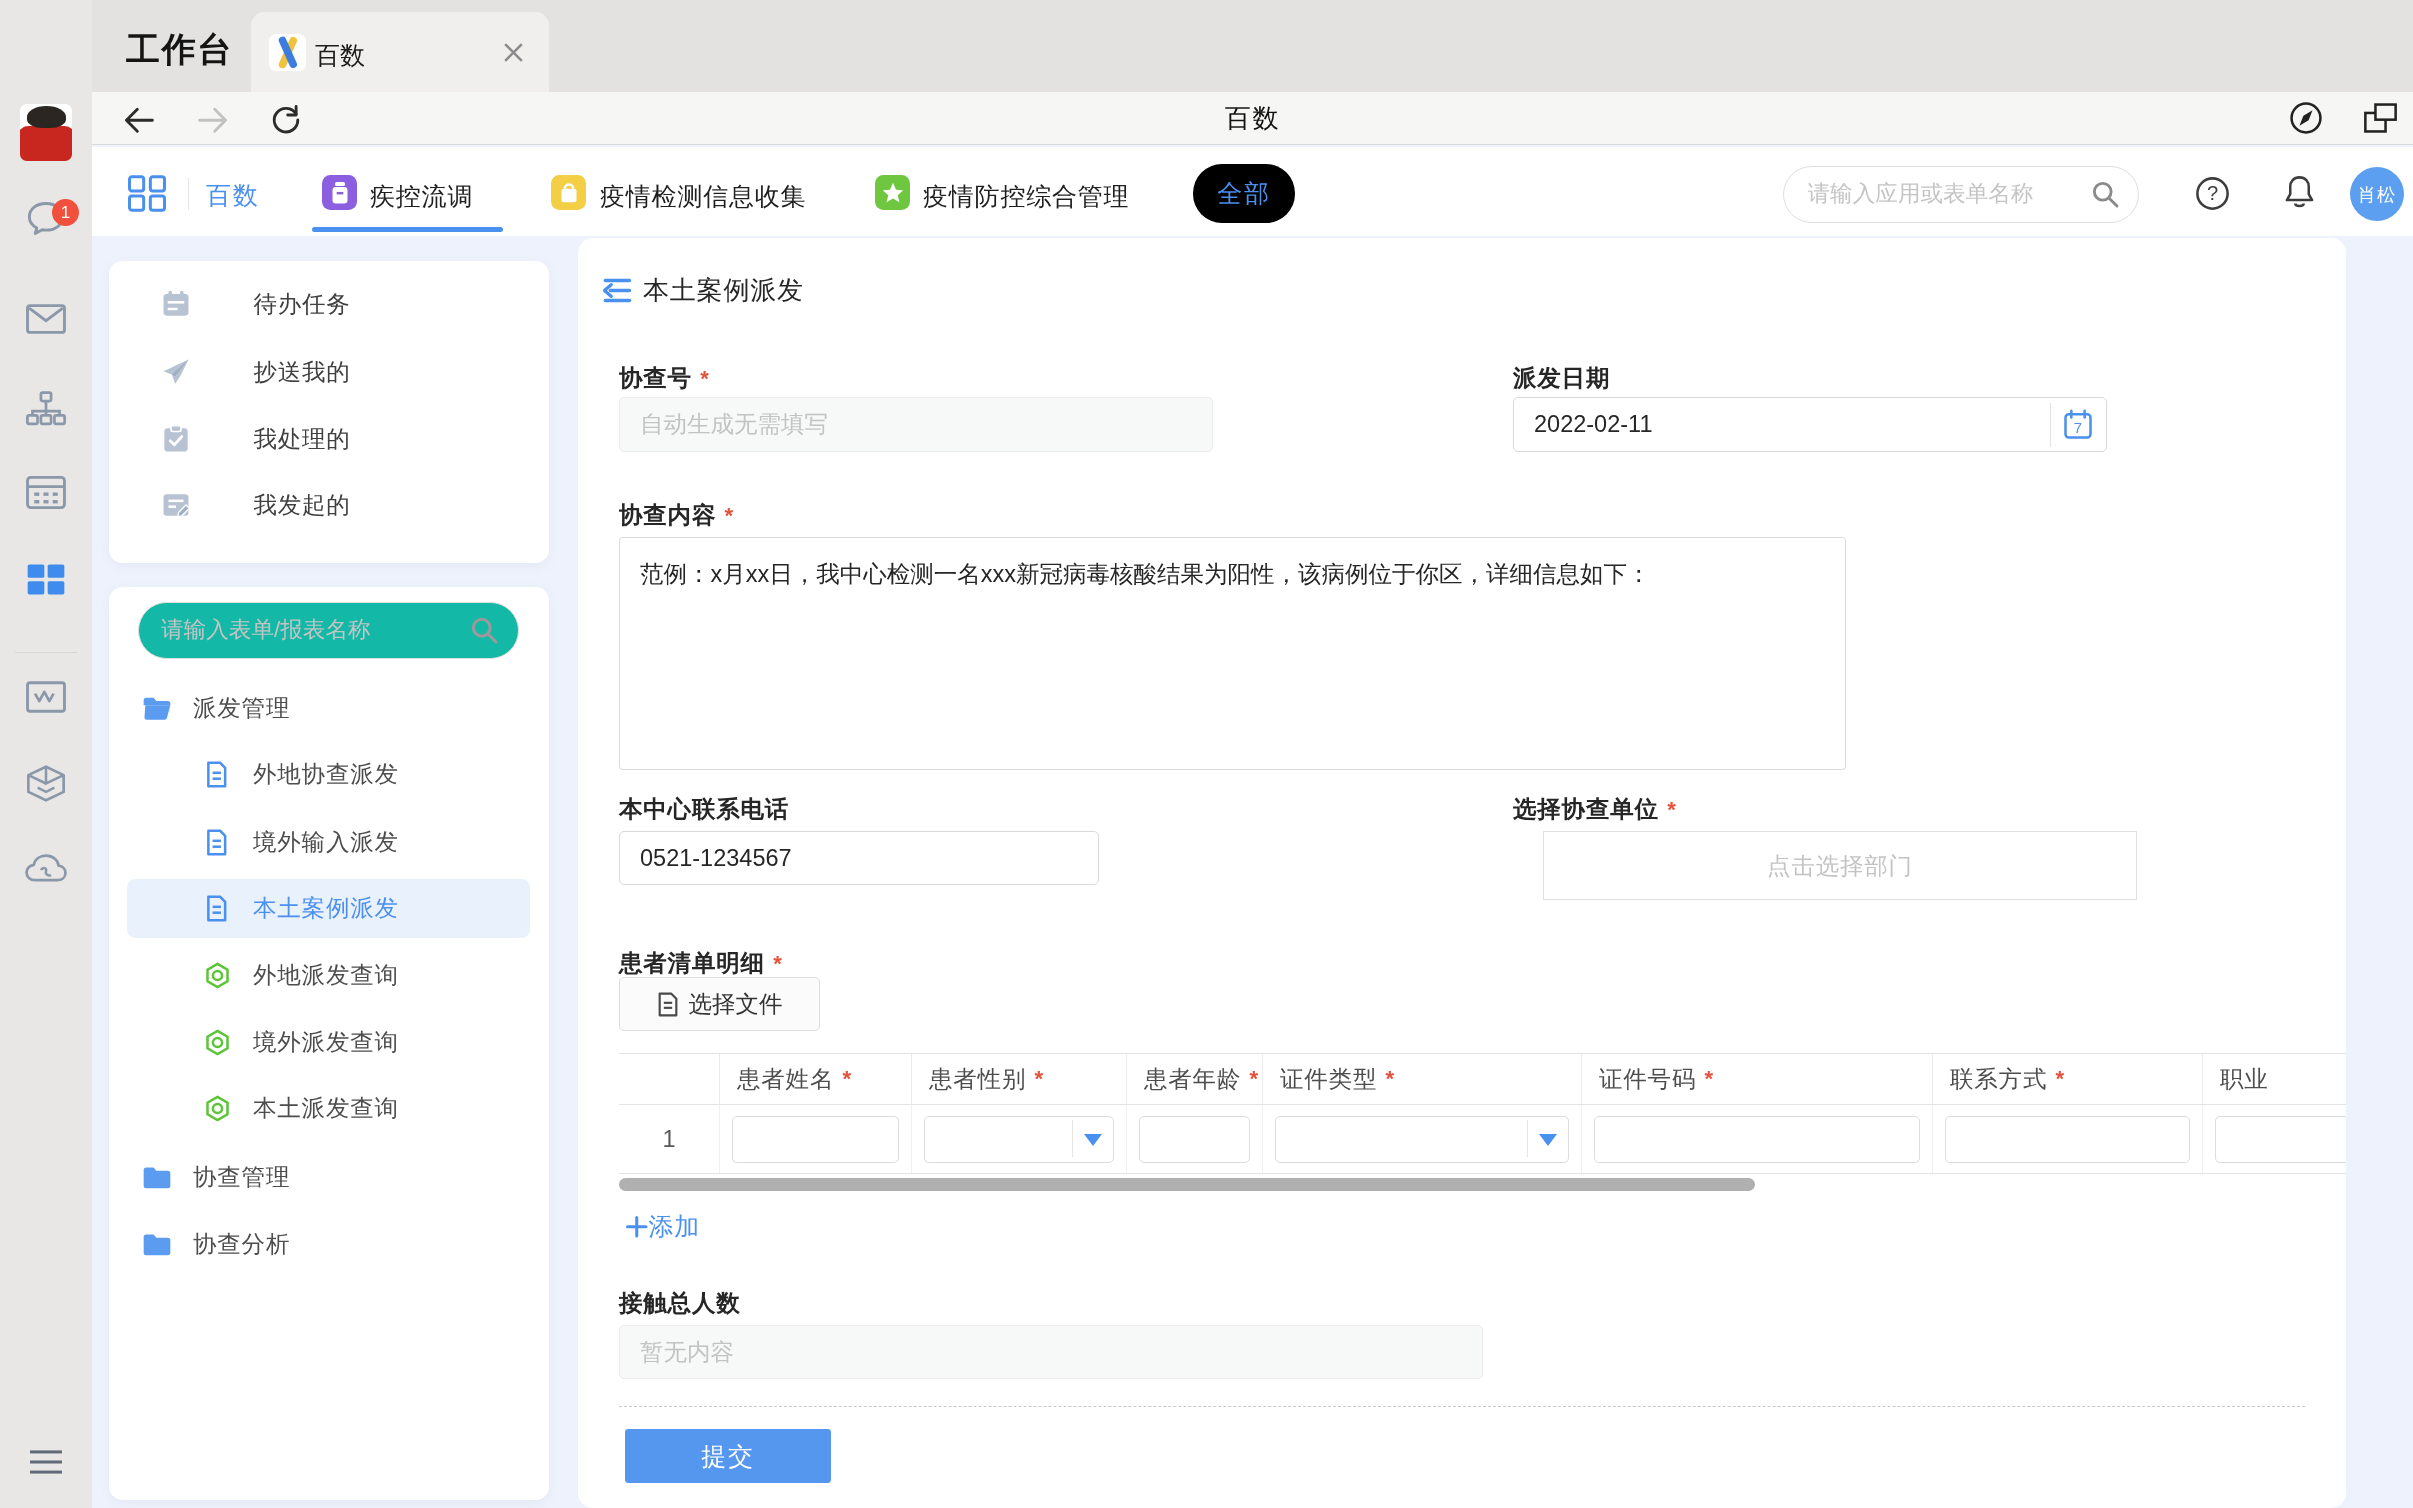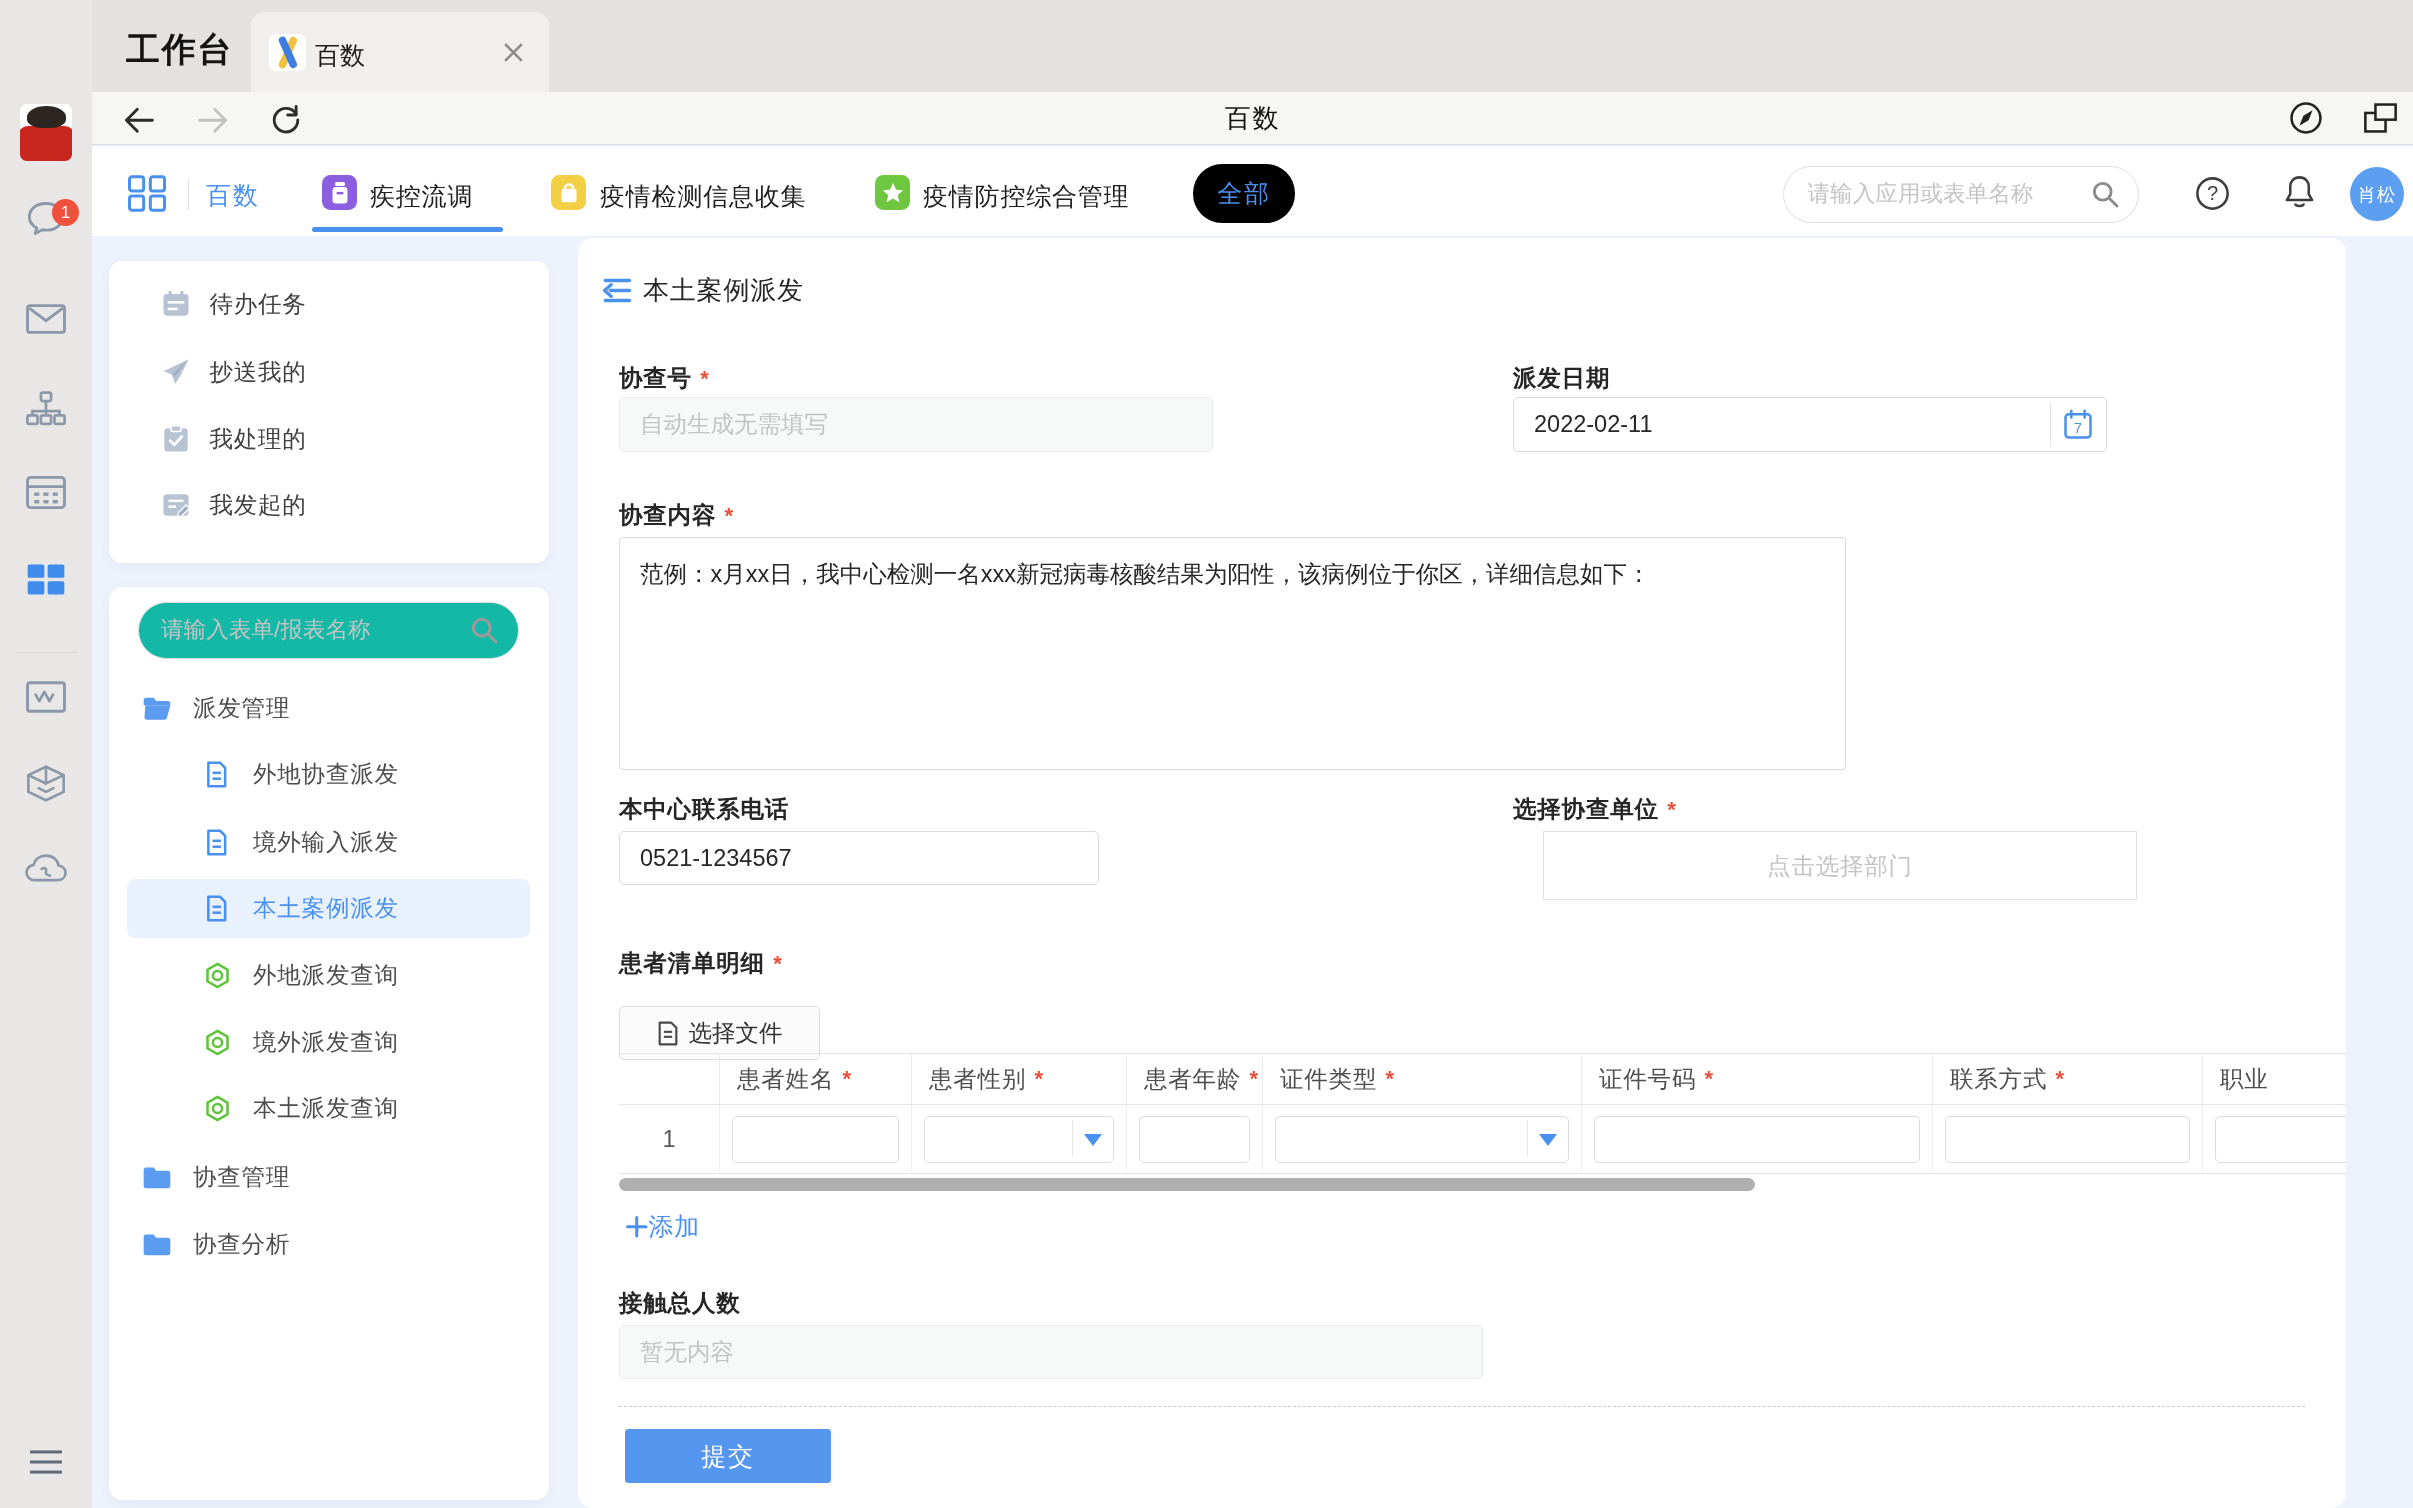--- a/index.html
+++ b/index.html
@@ -38,21 +38,21 @@
   .nav-search input { position:absolute; left:23.5px; top:0; width:277px; height:54px; border:0; outline:0; font-size:22.6px; color:#333; background:transparent; font-family:inherit; }
   .nav-search input::placeholder { color:#c4c4c4; }
   .nav-avatar { left:2350px; top:167px; width:54px; height:54px; border-radius:50%; background:#5c9ff0; color:#fff; font-size:18.4px; display:flex; align-items:center; justify-content:center; letter-spacing:0.8px; }
 
   
   .content-bg { left:92px; top:236px; width:2321px; height:1272px; background:#eef2fc; }
   .card { background:#fff; border-radius:13.4px; box-shadow:0 3.4px 11.7px rgba(90,110,170,0.06); }
   .card1 { left:109px; top:261px; width:440px; height:302px; }
   .card2 { left:109px; top:587px; width:440px; height:913px; }
 
-  .quick-item { left:109px; width:440px; height:47px; display:flex; align-items:center; }
+  .quick-item { left:109px; width:440px; height:47px; display:flex; align-items:center;gap:44px; }
   .quick-item .qi-icon { margin-left:52px; width:30px; height:30px; }
   .quick-item .qi-label { margin-left:18.4px; font-size:23.5px; color:#404040; letter-spacing:0.8px; }
 
   .panel-search { left:138px; top:602px; width:381px; height:57px; border-radius:28.5px; border:1.7px solid #dedede; background:#14b8a6; }
   .panel-search input { position:absolute; left:22px; top:0; width:302px; height:54px; border:0; outline:0; font-size:22.6px; background:transparent; color:#333; font-family:inherit; }
   .panel-search input::placeholder { color:#c4c4c4; }
 
   .tree-row { left:109px; width:440px; height:52px; display:flex; align-items:center; }
   .tree-row .t-icon { width:32px; height:30px; display:flex; align-items:center; justify-content:center; }
   .tree-row .t-label { margin-left:20px; font-size:23.5px; color:#4d4d4d; letter-spacing:0.8px; }
@@ -68,21 +68,21 @@
   .f-input input, .f-input textarea { width:100%; height:100%; border:0; outline:0; background:transparent; font-size:23.5px; color:#262626; font-family:inherit; padding-left:20px; }
   .f-input input::placeholder, .f-input textarea::placeholder { color:#c3c3c3; }
   .dis { background:#f7f8f8; border:0.8px solid #ececec; }
   .norm { background:#fff; border:1.7px solid #d9d9d9; }
 
   .date-split { position:absolute; right:55px; top:5px; height:44px; border-left:1.7px solid #e3e3e3; }
   .unit-box { position:absolute; left:935px; top:593px; width:594px; height:69px; border:1.7px solid #e0e0e0; background:#fff; display:flex; align-items:center; justify-content:center; font-size:23.5px; color:#c3c3c3; letter-spacing:0.8px;margin-left:30px; }
   .txa { position:absolute; left:41px; top:299px; width:1227px; height:233px; border:1.7px solid #d9d9d9; border-radius:3.4px; }
   .txa textarea { resize:none; padding:17px 20px; line-height:39px; }
 
-  .file-btn { position:absolute; left:41px; top:739px; width:201px; height:54px; border:1.7px solid #dcdcdc; border-radius:5px; background:#fbfbfb; display:flex; align-items:center; justify-content:center; gap:10px; font-size:23.5px; color:#333;margin-top:29px; }
+  .file-btn { position:absolute; left:41px; top:739px; width:201px; height:54px; border:1.7px solid #dcdcdc; border-radius:5px; background:#fbfbfb; display:flex; align-items:center; justify-content:center; gap:10px; font-size:23.5px; color:#333; }
 
   
   .ptable { position:absolute; left:41px; top:815px; width:1727px; height:122px; overflow:hidden; }
   .ptable-inner { position:absolute; left:0; top:0; width:1886px; }
   .thead { display:flex; border-top:1.7px solid #e4e4e4; border-bottom:1.7px solid #e4e4e4; height:52px; }
   .th { display:flex; align-items:center; padding-left:17px; font-size:23.5px; color:#4d4d4d; border-right:1.7px solid #ececec; letter-spacing:0.8px; }
   .trow { display:flex; height:69px; border-bottom:1.7px solid #e4e4e4; }
   .td { position:relative; border-right:1.7px solid #f0f0f0; display:flex; align-items:center; }
   .rownum { justify-content:center; font-size:23.5px; color:#595959; }
   .cell-input { margin:0 11.7px; width:calc(100% - 23.5px); height:47px; border:1.7px solid #dcdcdc; border-radius:5px; background:#fff; position:relative; }

